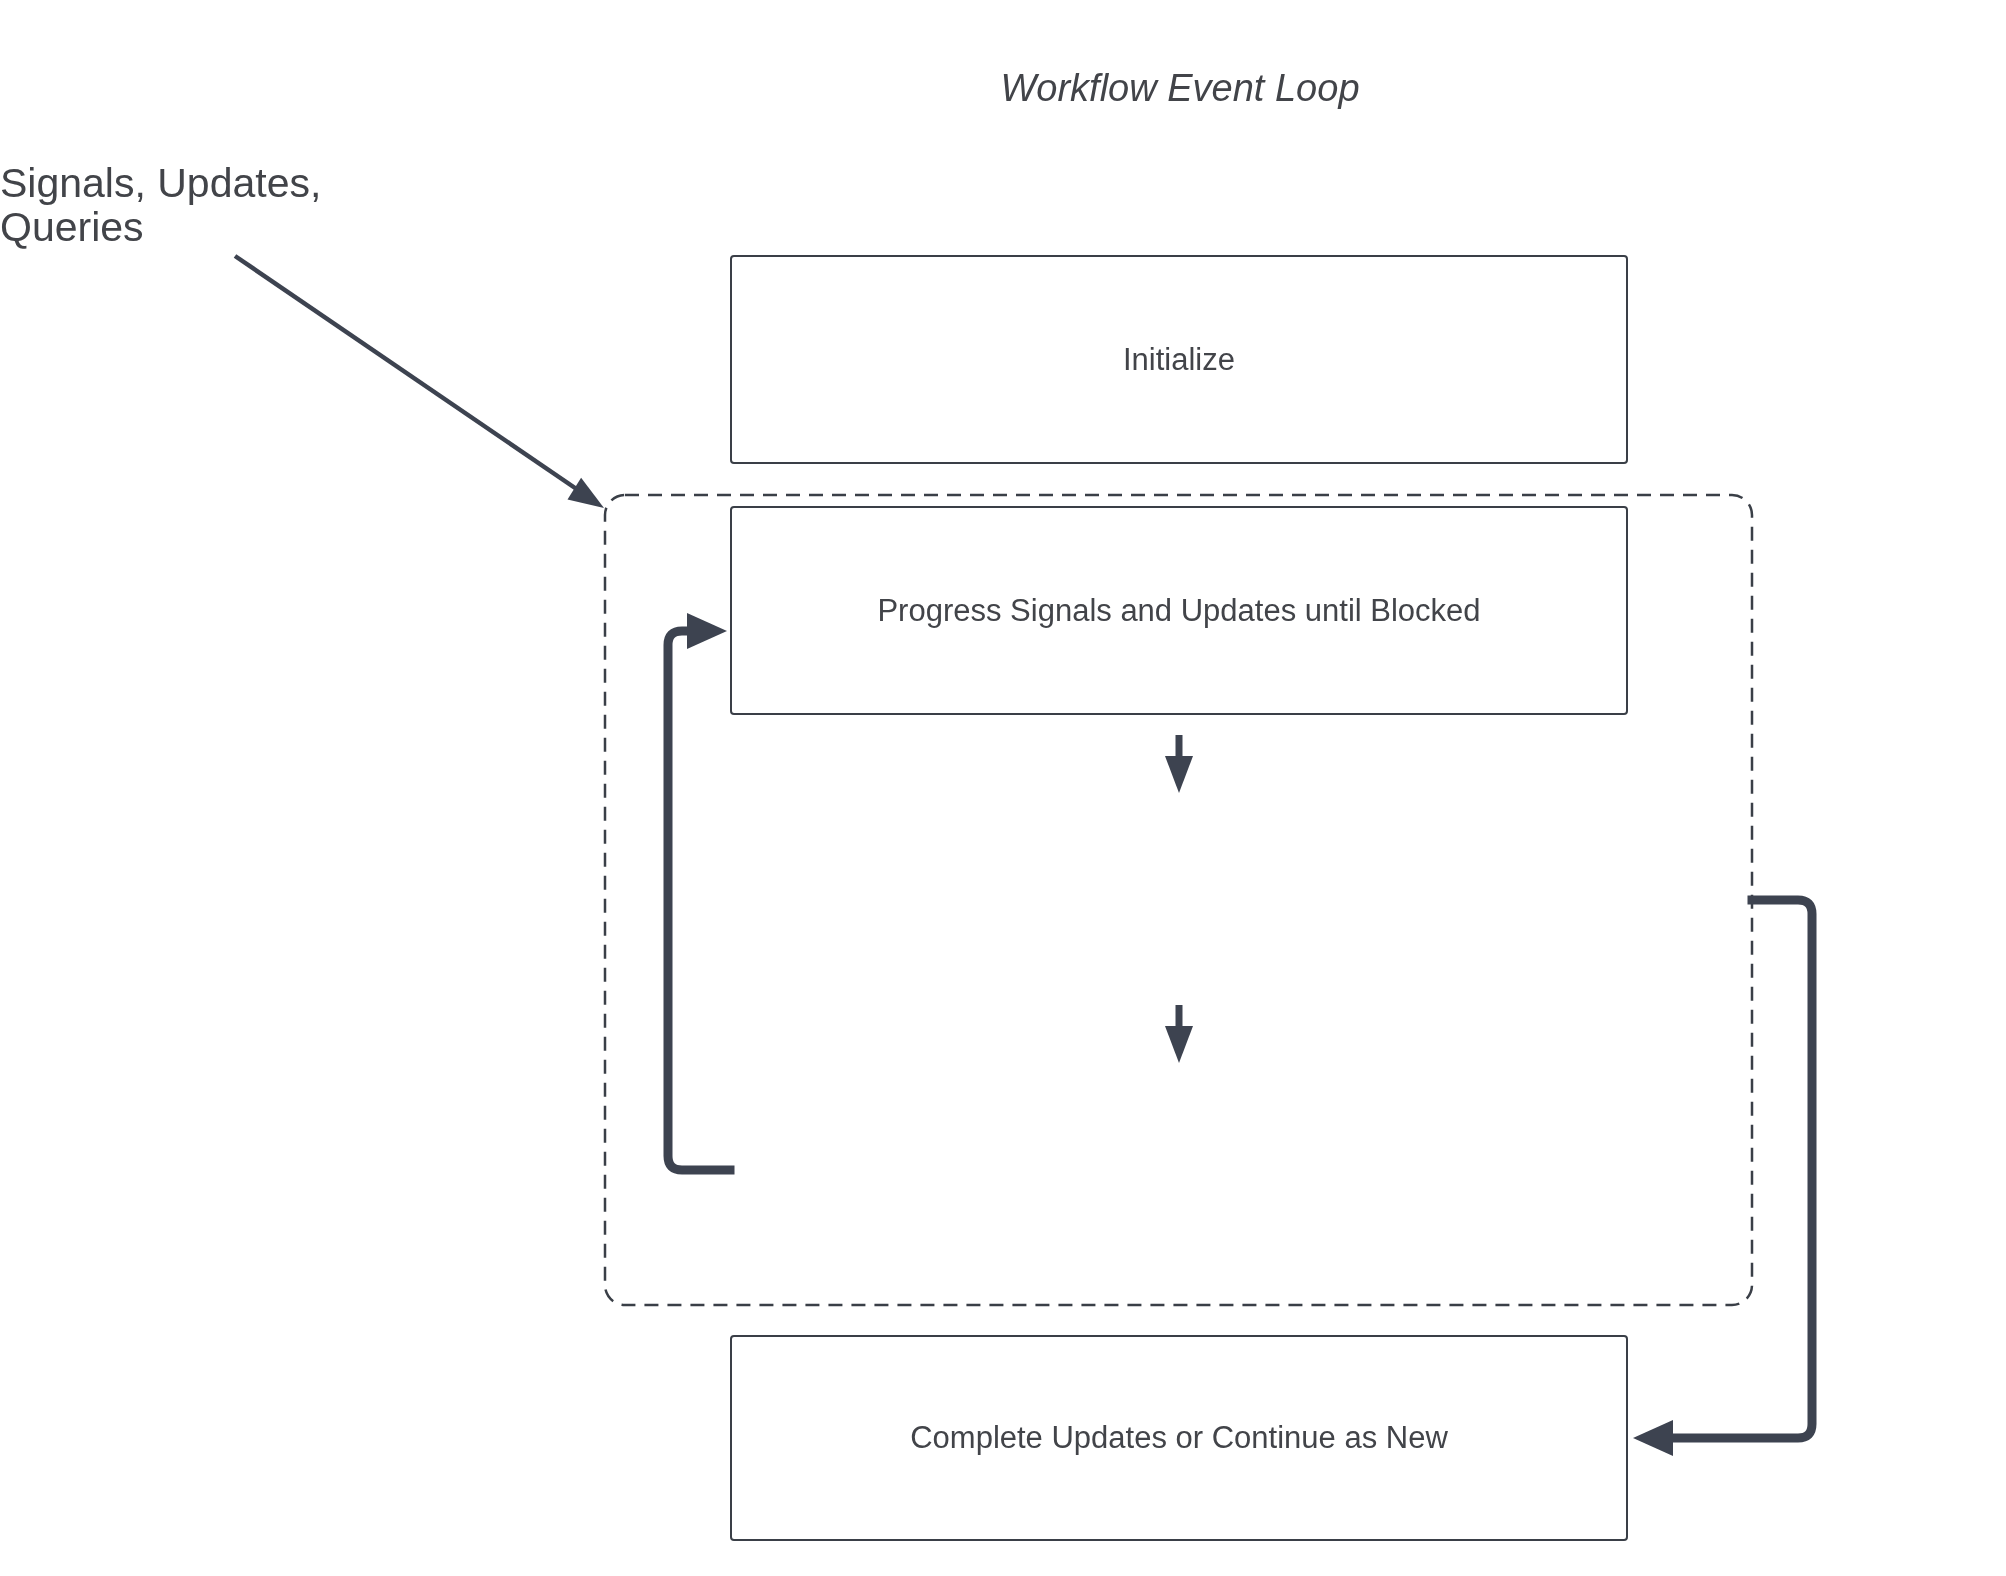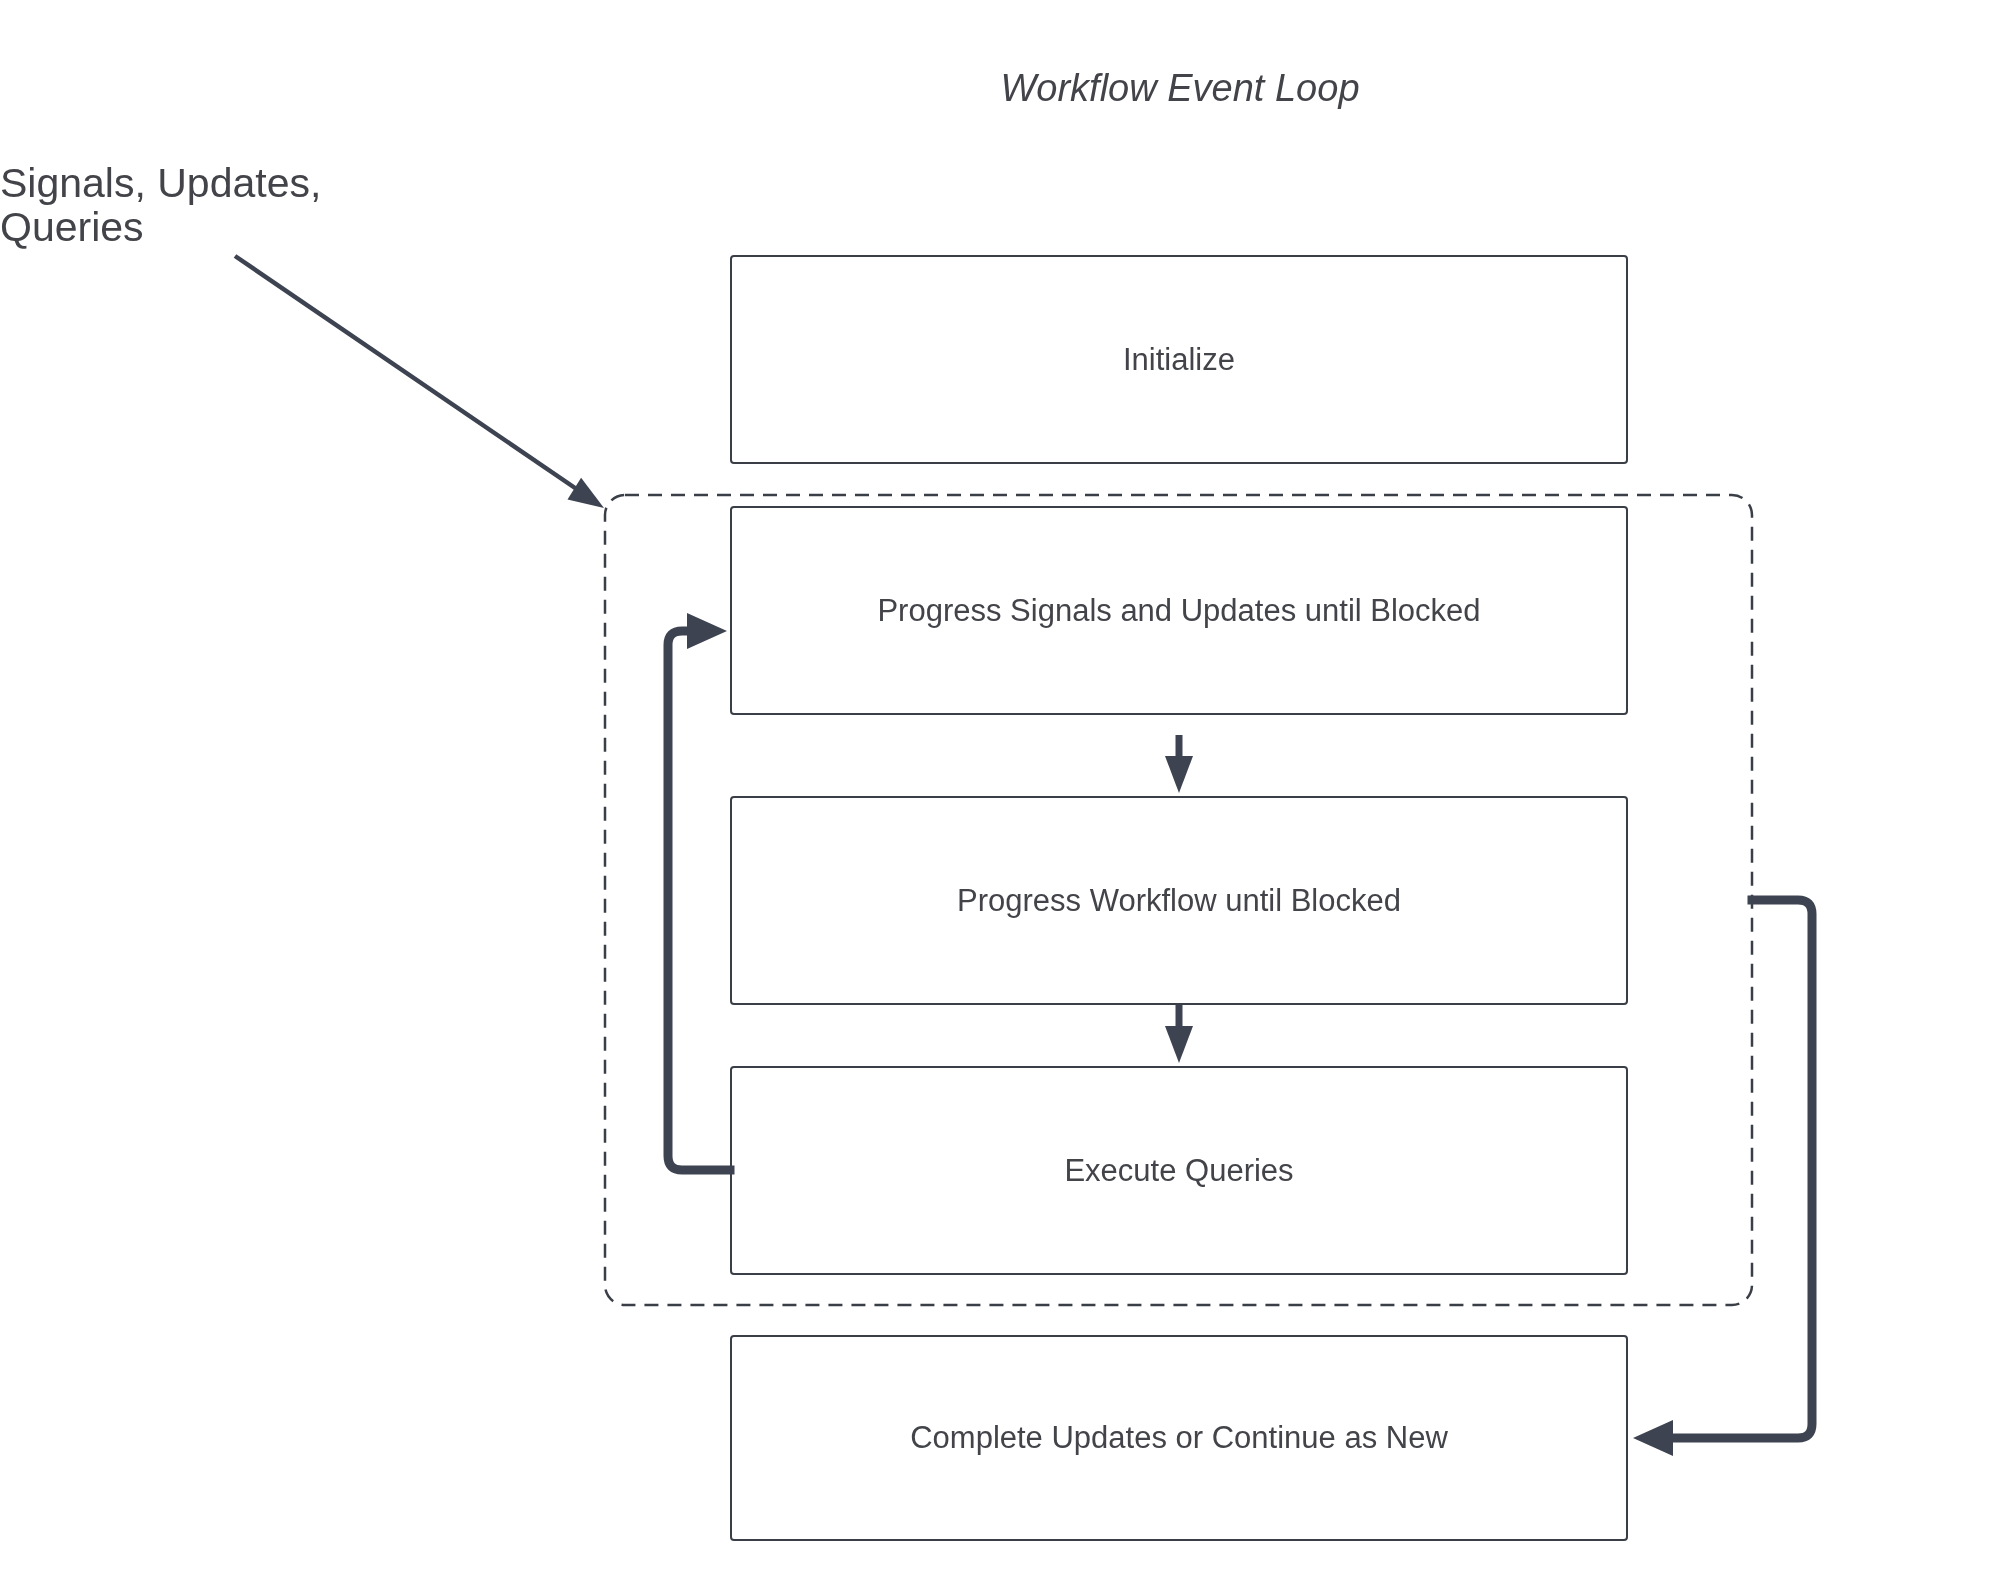--- a/index.html
+++ b/index.html
@@ -82,27 +82,21 @@
 Queries</div>
 
   <div class="node node-initialize">
     <span>Initialize</span>
   </div>
 
   <div class="node node-progress-signals">
     <span>Progress Signals and Updates until Blocked</span>
   </div>
 
-  <div class="node node-progress-workflow">
-    <span>Progress Workflow until Blocked</span>
-  </div>
 
-  <div class="node node-execute-queries">
-    <span>Execute Queries</span>
-  </div>
 
   <div class="node node-complete">
     <span>Complete Updates or Continue as New</span>
   </div>
 
   <svg class="edges-layer" width="2006" height="1576" viewBox="0 0 2006 1576" xmlns="http://www.w3.org/2000/svg">
 
     <rect class="boundary" x="605" y="467" width="1147" height="810" rx="20"></rect>
 
     <g>

